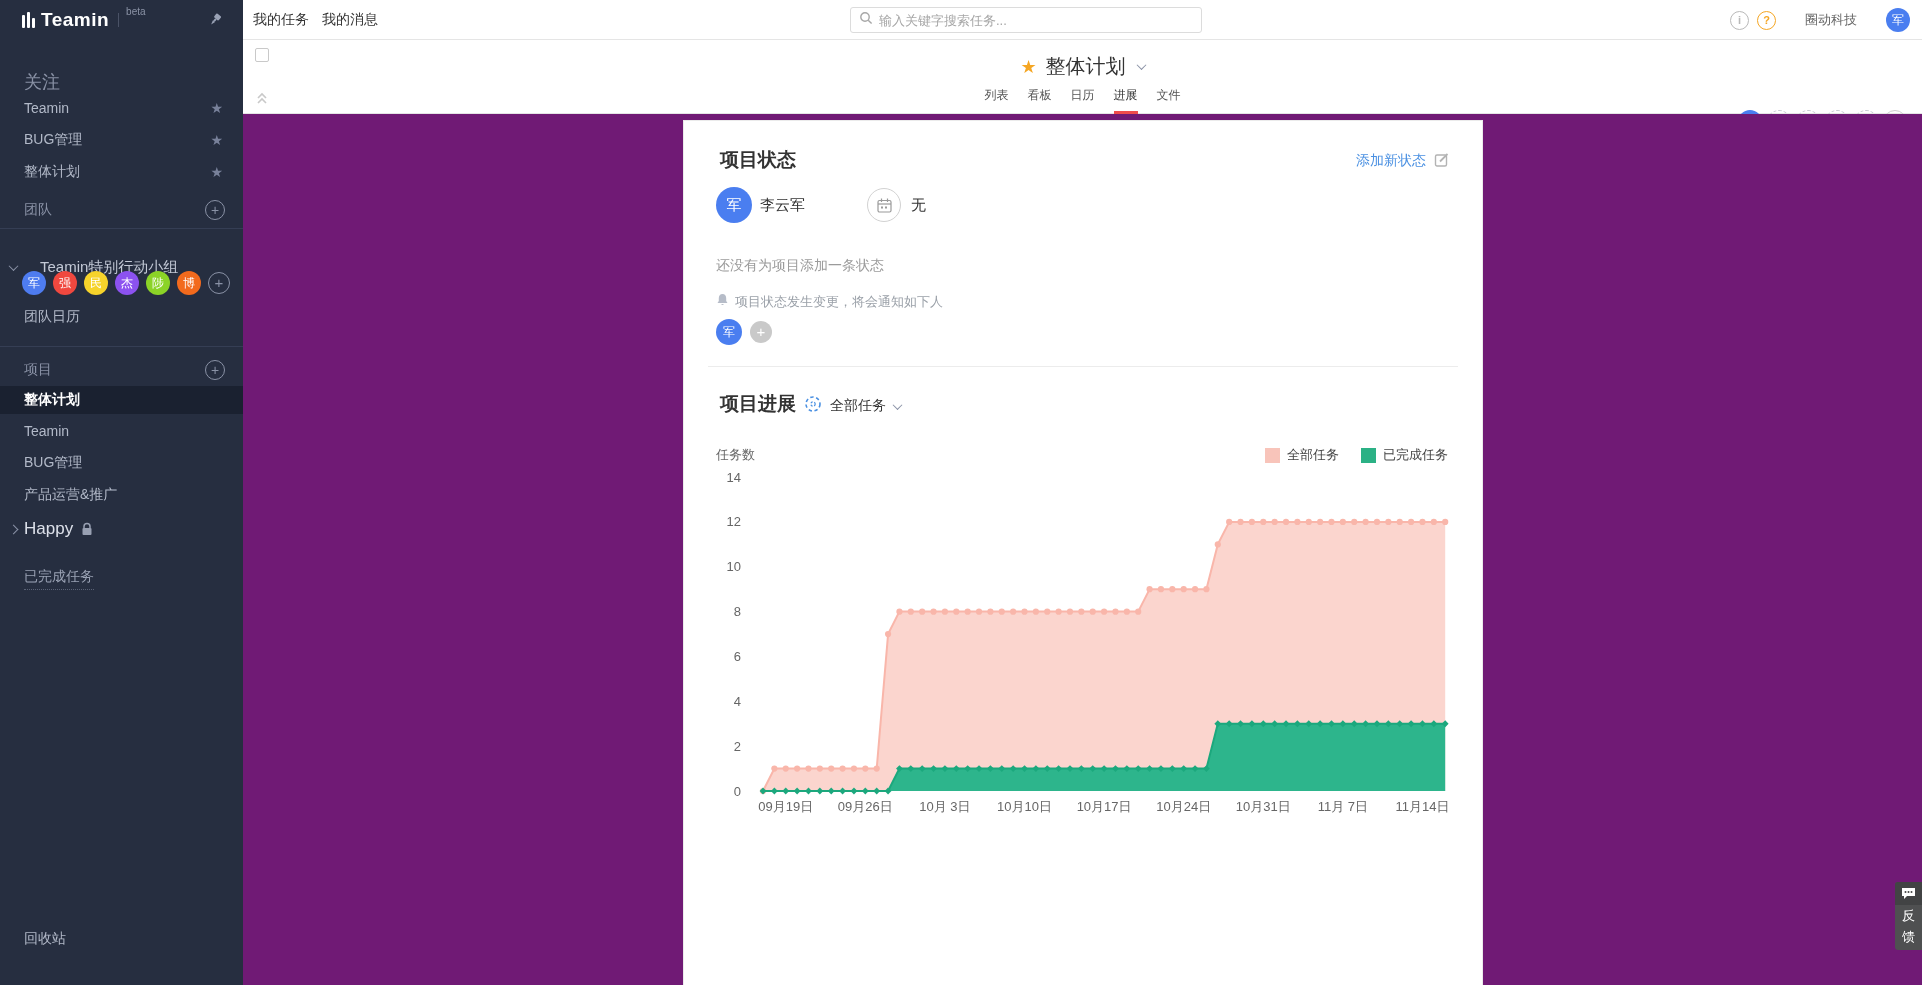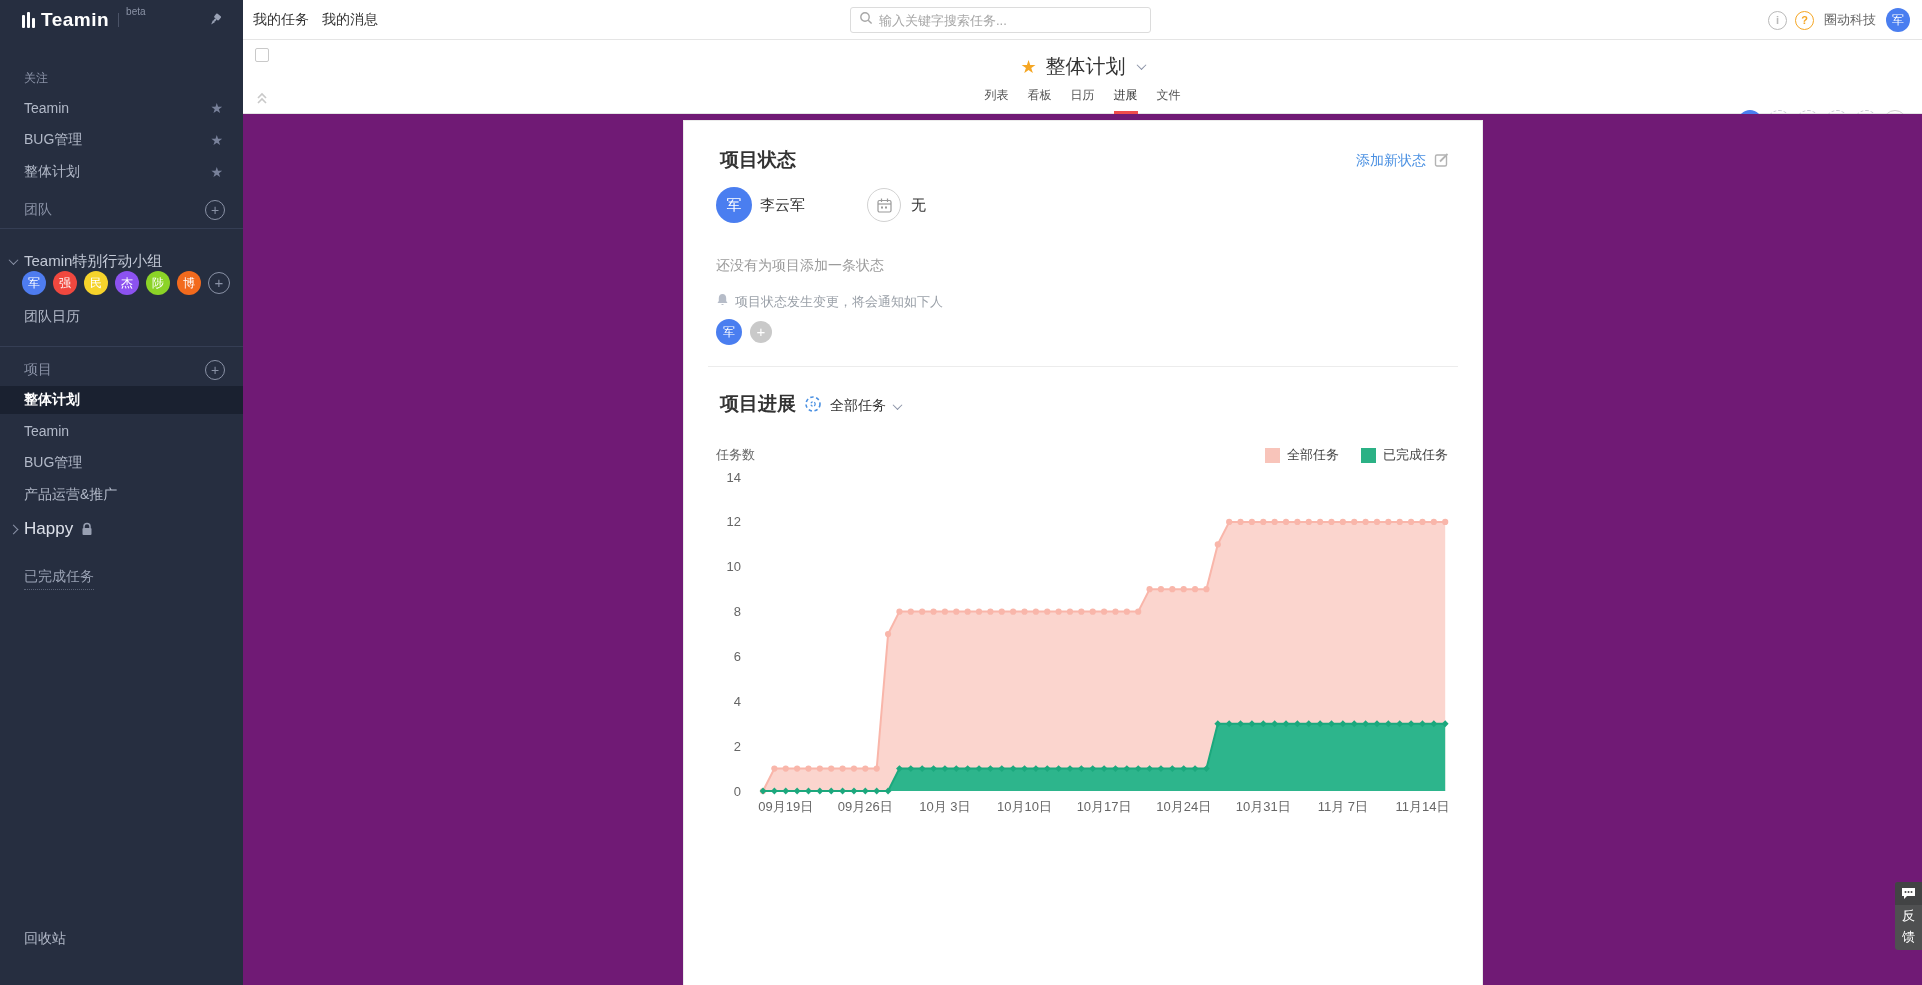--- a/index.html
+++ b/index.html
@@ -9,32 +9,32 @@
   
   .sidebar { position:absolute; left:0; top:0; width:243px; height:985px; background:#262e40; color:#b6bdcb; z-index:5; }
   .logo-row { position:absolute; left:0; top:0; width:243px; height:40px; display:flex; align-items:center; padding-left:22px; }
   .logo-bars { display:flex; align-items:flex-end; gap:2px; margin-right:6px; }
   .logo-bars i { display:block; width:3px; background:#fff; border-radius:1px; }
   .logo-bars i:nth-child(1){ height:13px; } .logo-bars i:nth-child(2){ height:16px; } .logo-bars i:nth-child(3){ height:10px; }
   .logo-text { color:#fff; font-size:19px; font-weight:bold; letter-spacing:.5px; }
   .logo-div { width:1px; height:14px; background:#4a5266; margin:0 7px 0 9px; }
   .logo-beta { font-size:10px; color:#8b93a6; align-self:flex-start; margin-top:6px; }
   .pin-icon { position:absolute; right:20px; top:12px; }
-  .side-header { position:absolute; left:24px; font-size:12px; color:#8a92a6; }
+  .side-header { position:absolute; left:24px; font-size:18px; color:#8a92a6; }
   .h-follow { top:70px; }
   .follow-list { position:absolute; top:92px; left:0; right:0; }
   .side-item { height:32px; display:flex; align-items:center; justify-content:space-between; padding:0 20px 0 24px; font-size:14px; color:#b2b9c8; cursor:pointer; }
   .side-item .star { color:#78819a; font-size:14px; }
   .row-header { position:absolute; left:24px; right:18px; display:flex; align-items:center; justify-content:space-between; font-size:14px; color:#8a92a6; }
   .h-team { top:200px; }
   .h-proj { top:360px; }
   .circle-plus { width:20px; height:20px; border:1px solid #8a92a6; border-radius:50%; color:#8a92a6; font-size:14px; line-height:18px; text-align:center; cursor:pointer; }
   .side-div { position:absolute; left:0; right:0; height:1px; background:#353e54; }
   .d1 { top:228px; } .d2 { top:346px; }
-  .team-group { position:absolute; top:252px; left:10px; display:flex; align-items:center; gap:7px; color:#c3c9d6; font-size:15px; cursor:pointer; }
+  .team-group { position:absolute; top:258px; left:10px; display:flex; align-items:center; gap:23px; color:#c3c9d6; font-size:15px; cursor:pointer; }
   .chev { width:7px; height:7px; border-right:1.5px solid #8a92a6; border-bottom:1.5px solid #8a92a6; display:inline-block; }
   .chev-down { transform:rotate(45deg) translate(-1px,-1px); }
   .chev-right { transform:rotate(-45deg); }
   .member-row { position:absolute; top:271px; left:22px; display:flex; align-items:center; gap:7px; }
   .m-avatar { width:24px; height:24px; border-radius:50%; color:#fff; font-size:12px; display:flex; align-items:center; justify-content:center; cursor:pointer; }
   .m-plus { width:22px; height:22px; border:1px solid #8a92a6; border-radius:50%; color:#8a92a6; font-size:15px; line-height:20px; text-align:center; cursor:pointer; }
   .cal-item { position:absolute; top:308px; left:24px; font-size:14px; color:#b2b9c8; cursor:pointer; }
   .proj-list { position:absolute; top:386px; left:0; right:0; }
   .proj-item { display:flex; align-items:center; padding-left:24px; font-size:14px; color:#b2b9c8; cursor:pointer; position:relative; }
   .proj-item.active { background:#1a2130; color:#fff; font-weight:bold; }
@@ -42,28 +42,28 @@
   .proj-item .chev { position:absolute; left:10px; }
   .lock-icon { margin-left:8px; display:inline-flex; }
   .more-link { position:absolute; top:568px; left:24px; font-size:14px; color:#9aa2b4; border-bottom:1px dotted #5a6276; padding-bottom:3px; cursor:pointer; }
   .recycle { position:absolute; top:930px; left:24px; font-size:14px; color:#b2b9c8; cursor:pointer; }
 
   
   .main { position:absolute; left:243px; top:0; width:1679px; height:985px; }
   .topbar { position:absolute; left:0; top:0; right:0; height:40px; background:#fff; border-bottom:1px solid #e5e5e5; }
   .top-links { position:absolute; left:10px; top:0; height:40px; display:flex; align-items:center; gap:13px; }
   .top-link { font-size:14px; color:#333; cursor:pointer; }
-  .searchbox { position:absolute; left:607px; top:7px; width:301px; height:26px; border:1px solid #dcdcdc; border-radius:3px; background:#fff; display:flex; align-items:center; padding:0 8px; gap:6px; }
+  .searchbox { position:absolute; left:607px; top:7px; width:352px; height:26px; border:1px solid #dcdcdc; border-radius:3px; background:#fff; display:flex; align-items:center; padding:0 8px; gap:6px; }
   .searchbox input { border:none; outline:none; flex:1; font-size:13px; color:#333; font-family:inherit; background:transparent; }
   .searchbox input::placeholder { color:#a6a6a6; }
   .top-right { position:absolute; right:12px; top:0; height:40px; display:flex; align-items:center; gap:8px; }
   .ring-icon { width:19px; height:19px; border-radius:50%; display:flex; align-items:center; justify-content:center; font-size:11px; font-weight:bold; cursor:pointer; }
   .info { border:1.5px solid #b9b9b9; color:#b9b9b9; }
   .help { border:1.5px solid #f5a623; color:#f5a623; }
-  .org-name { font-size:13px; color:#666; margin:0 2px; }
+  .org-name { font-size:13px; color:#666; margin:0 21px; }
   .avatar { border-radius:50%; background:#4a7ef0; color:#fff; display:flex; align-items:center; justify-content:center; cursor:pointer; }
   .av24 { width:24px; height:24px; font-size:12px; }
   .av26 { width:26px; height:26px; font-size:12px; }
   .av36 { width:36px; height:36px; font-size:15px; }
 
   .content-header { position:absolute; left:0; top:40px; right:0; height:74px; background:#fff; border-bottom:1px solid #e5e5e5; }
   .shot-icon { position:absolute; left:12px; top:8px; width:14px; height:14px; border:1px solid #c9c9c9; border-radius:2px; box-shadow:inset 0 0 0 2px #fff; cursor:pointer; }
   .collapse-icon { position:absolute; left:11px; top:51px; cursor:pointer; }
   .title-row { text-align:center; padding-top:13px; font-size:20px; color:#333; }
   .title-star { color:#f5a623; font-size:18px; margin-right:9px; cursor:pointer; }

